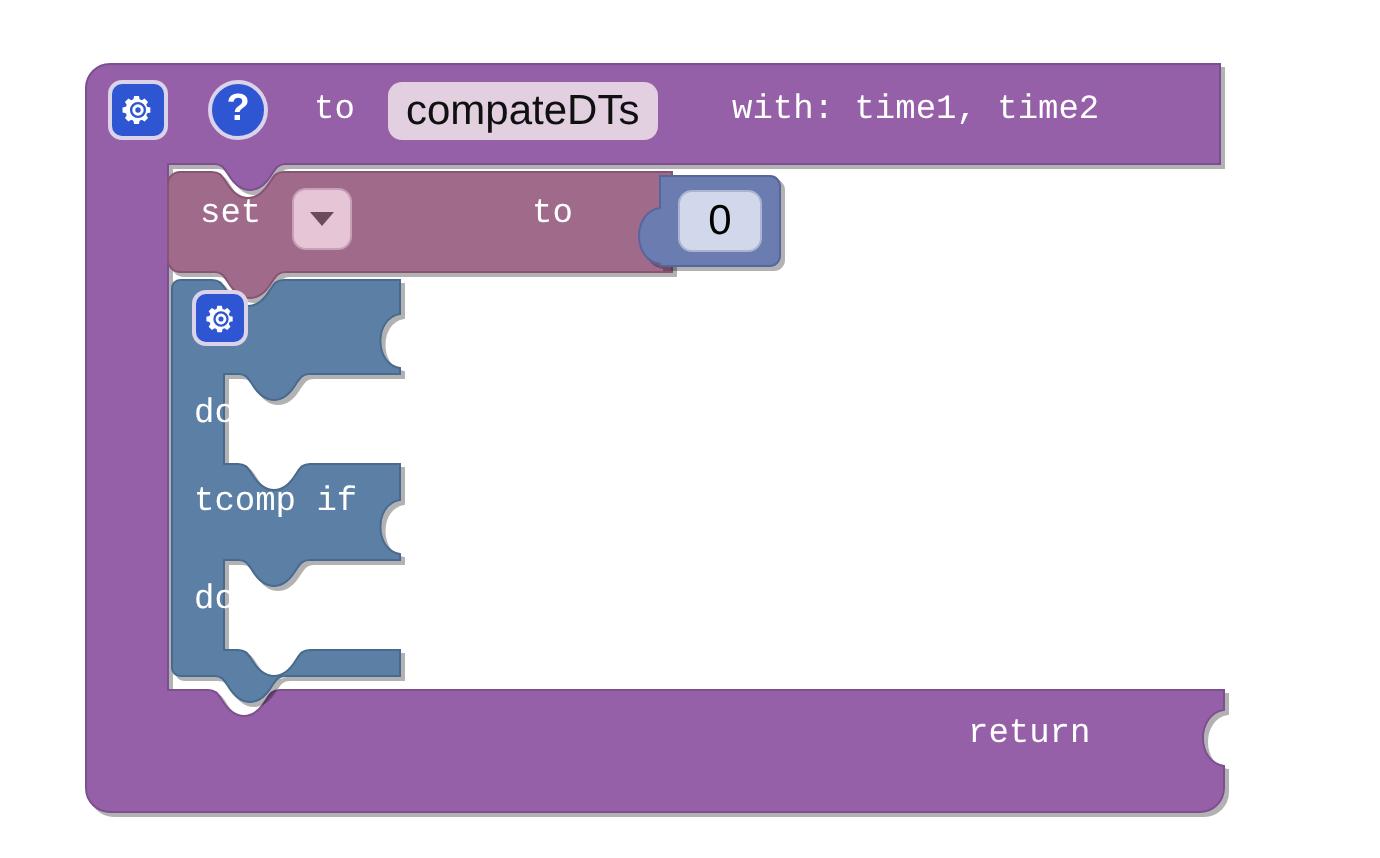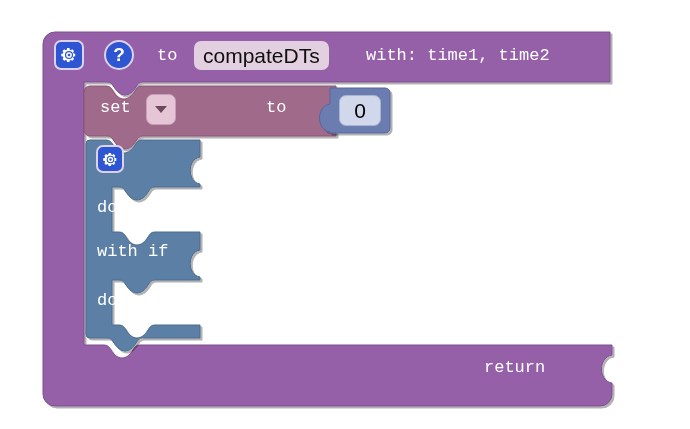--- a/index.html
+++ b/index.html
@@ -251,19 +251,19 @@
 
     <div class="icon-btn gear-btn" style="left:96px; top:145px; width:28px; height:28px;">
       <svg width="17" height="17" viewBox="0 0 24 24">
         <path fill="#ffffff" d="M12 8.2a3.8 3.8 0 1 0 0 7.6 3.8 3.8 0 0 0 0-7.6zm0 5.6a1.8 1.8 0 1 1 0-3.6 1.8 1.8 0 0 1 0 3.6z"></path>
         <path fill="#ffffff" d="M20.3 13.6l-.1-1.6.1-1.6-2.2-.5-.6-1.4 1.2-1.9-2.3-2.3-1.9 1.2-1.4-.6-.5-2.2h-3.2l-.5 2.2-1.4.6-1.9-1.2-2.3 2.3 1.2 1.9-.6 1.4-2.2.5v3.2l2.2.5.6 1.4-1.2 1.9 2.3 2.3 1.9-1.2 1.4.6.5 2.2h3.2l.5-2.2 1.4-.6 1.9 1.2 2.3-2.3-1.2-1.9.6-1.4zM12 17.4A5.4 5.4 0 1 1 12 6.6a5.4 5.4 0 0 1 0 10.8z"></path>
       </svg>
     </div>
 
     <div class="lbl" style="left:145px; top:150px;margin-top:48px;">if</div>
     <div class="lbl" style="left:97px; top:199px;">do</div>
-    <div class="lbl" style="left:97px; top:243px;">with if</div>
+    <div class="lbl" style="left:97px; top:243px;">tcomp if</div>
     <div class="lbl" style="left:97px; top:292px;">do</div>
 
     <div class="lbl" style="left:484px; top:359px;">return</div>
 
   </div>
 </div>
 
 </body></html>

